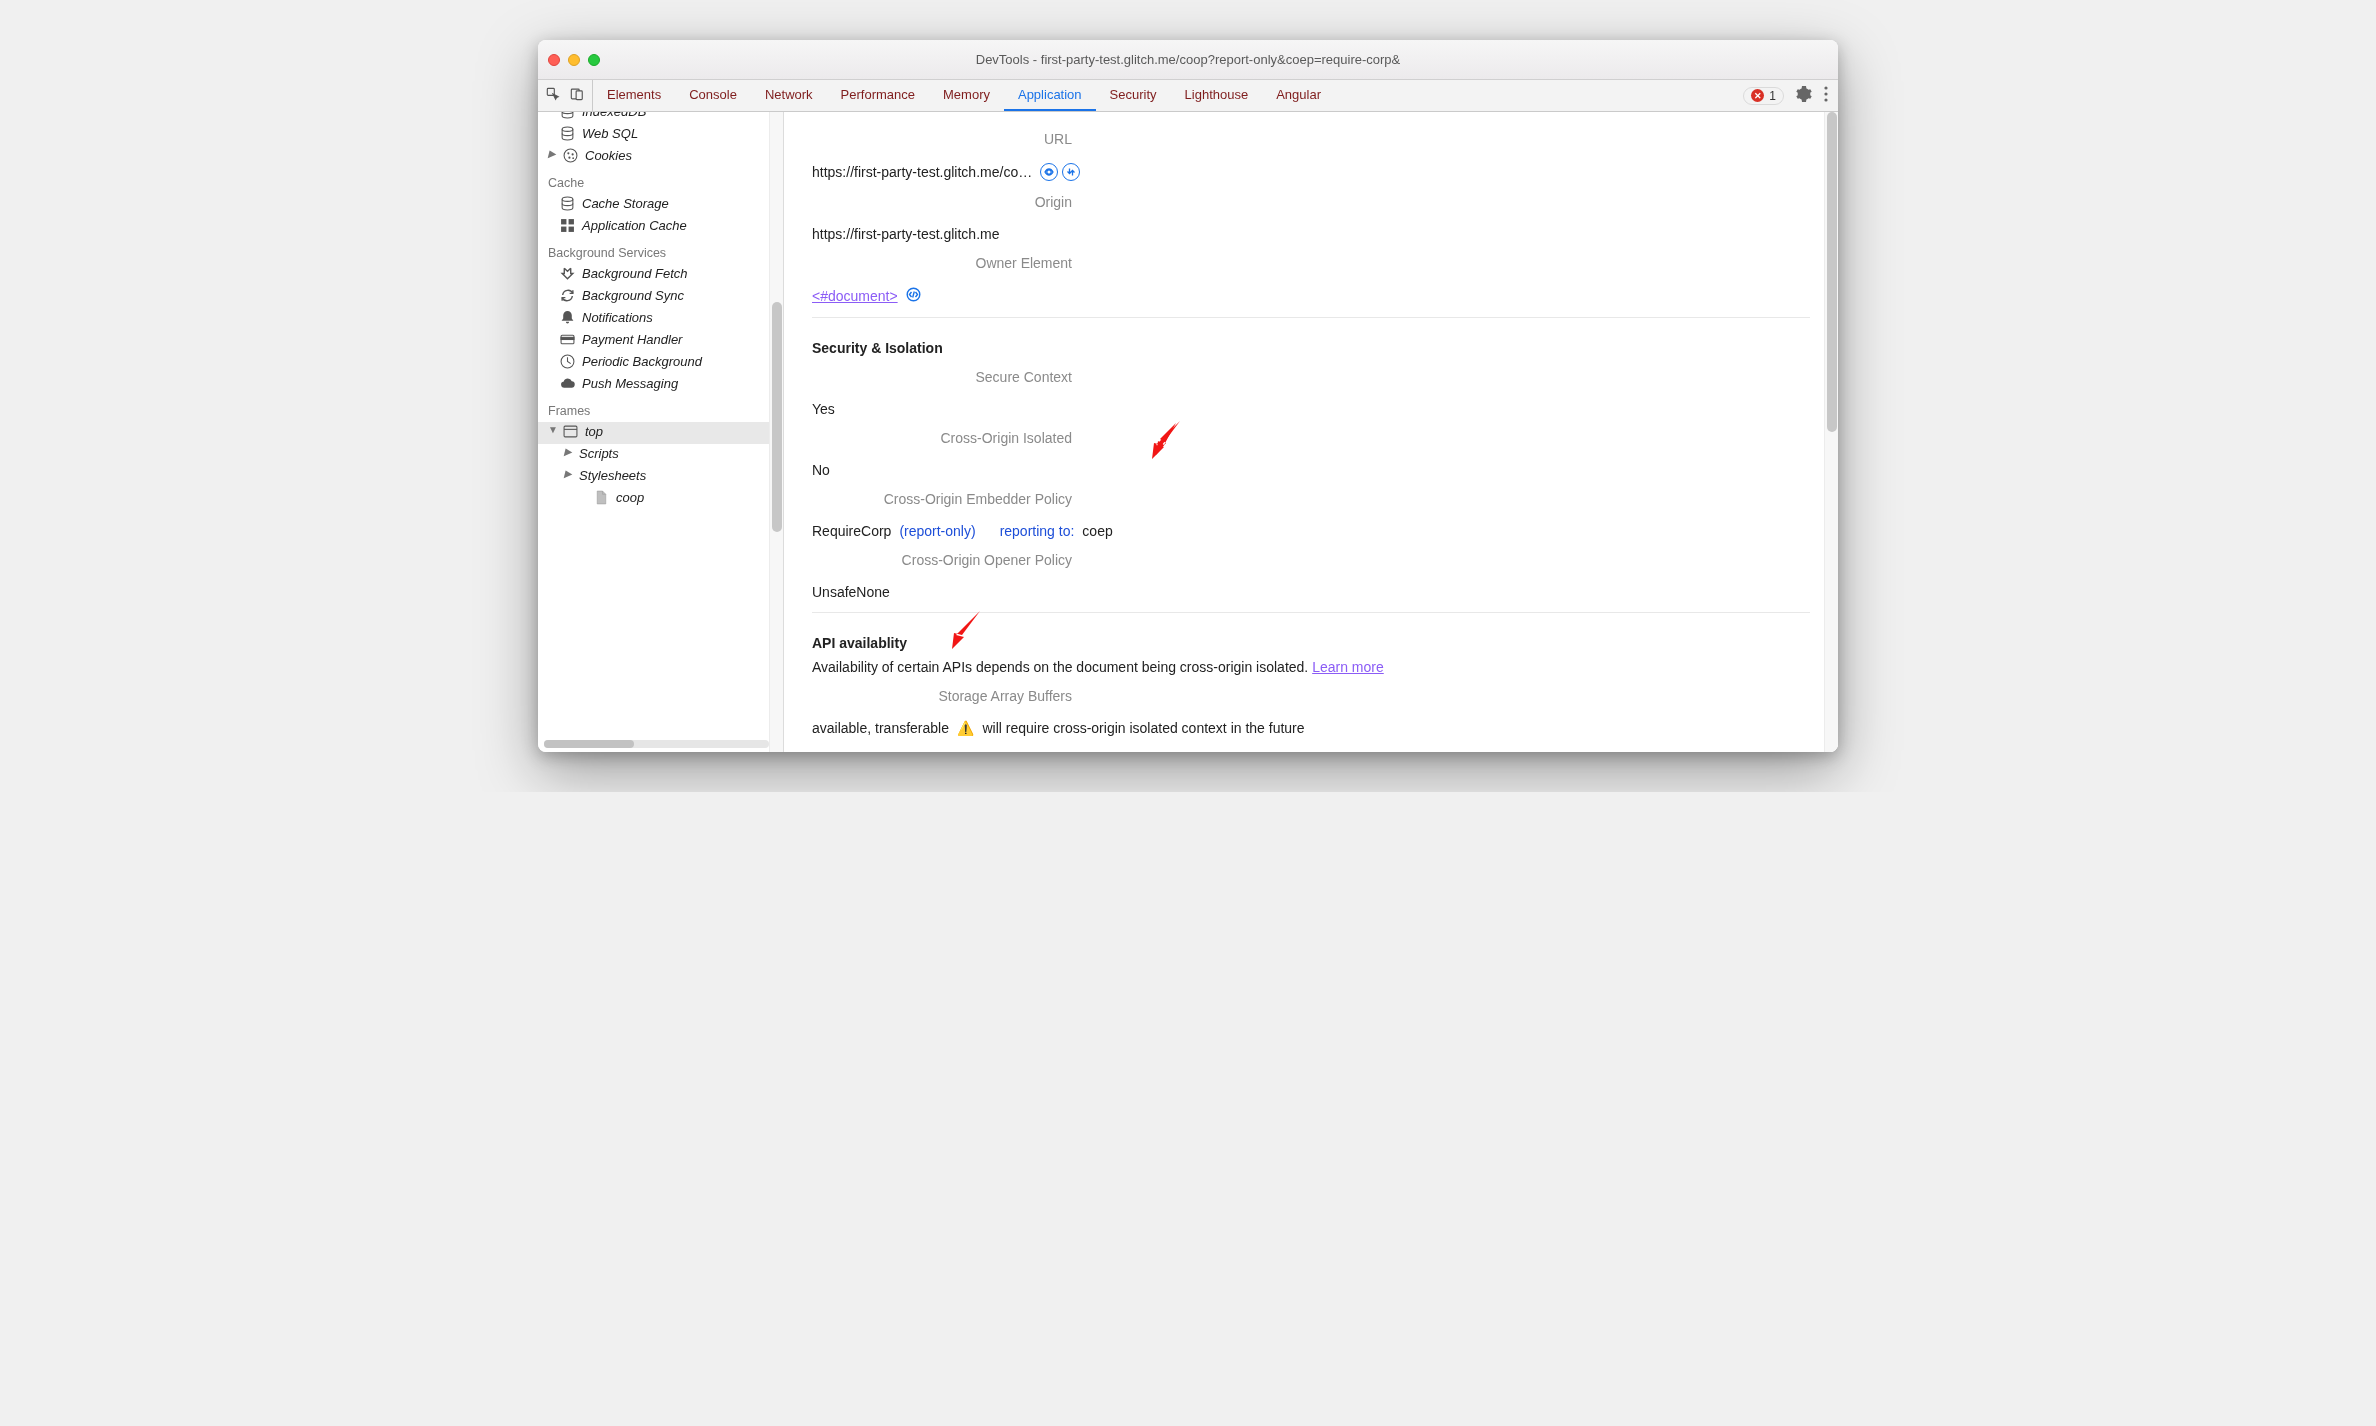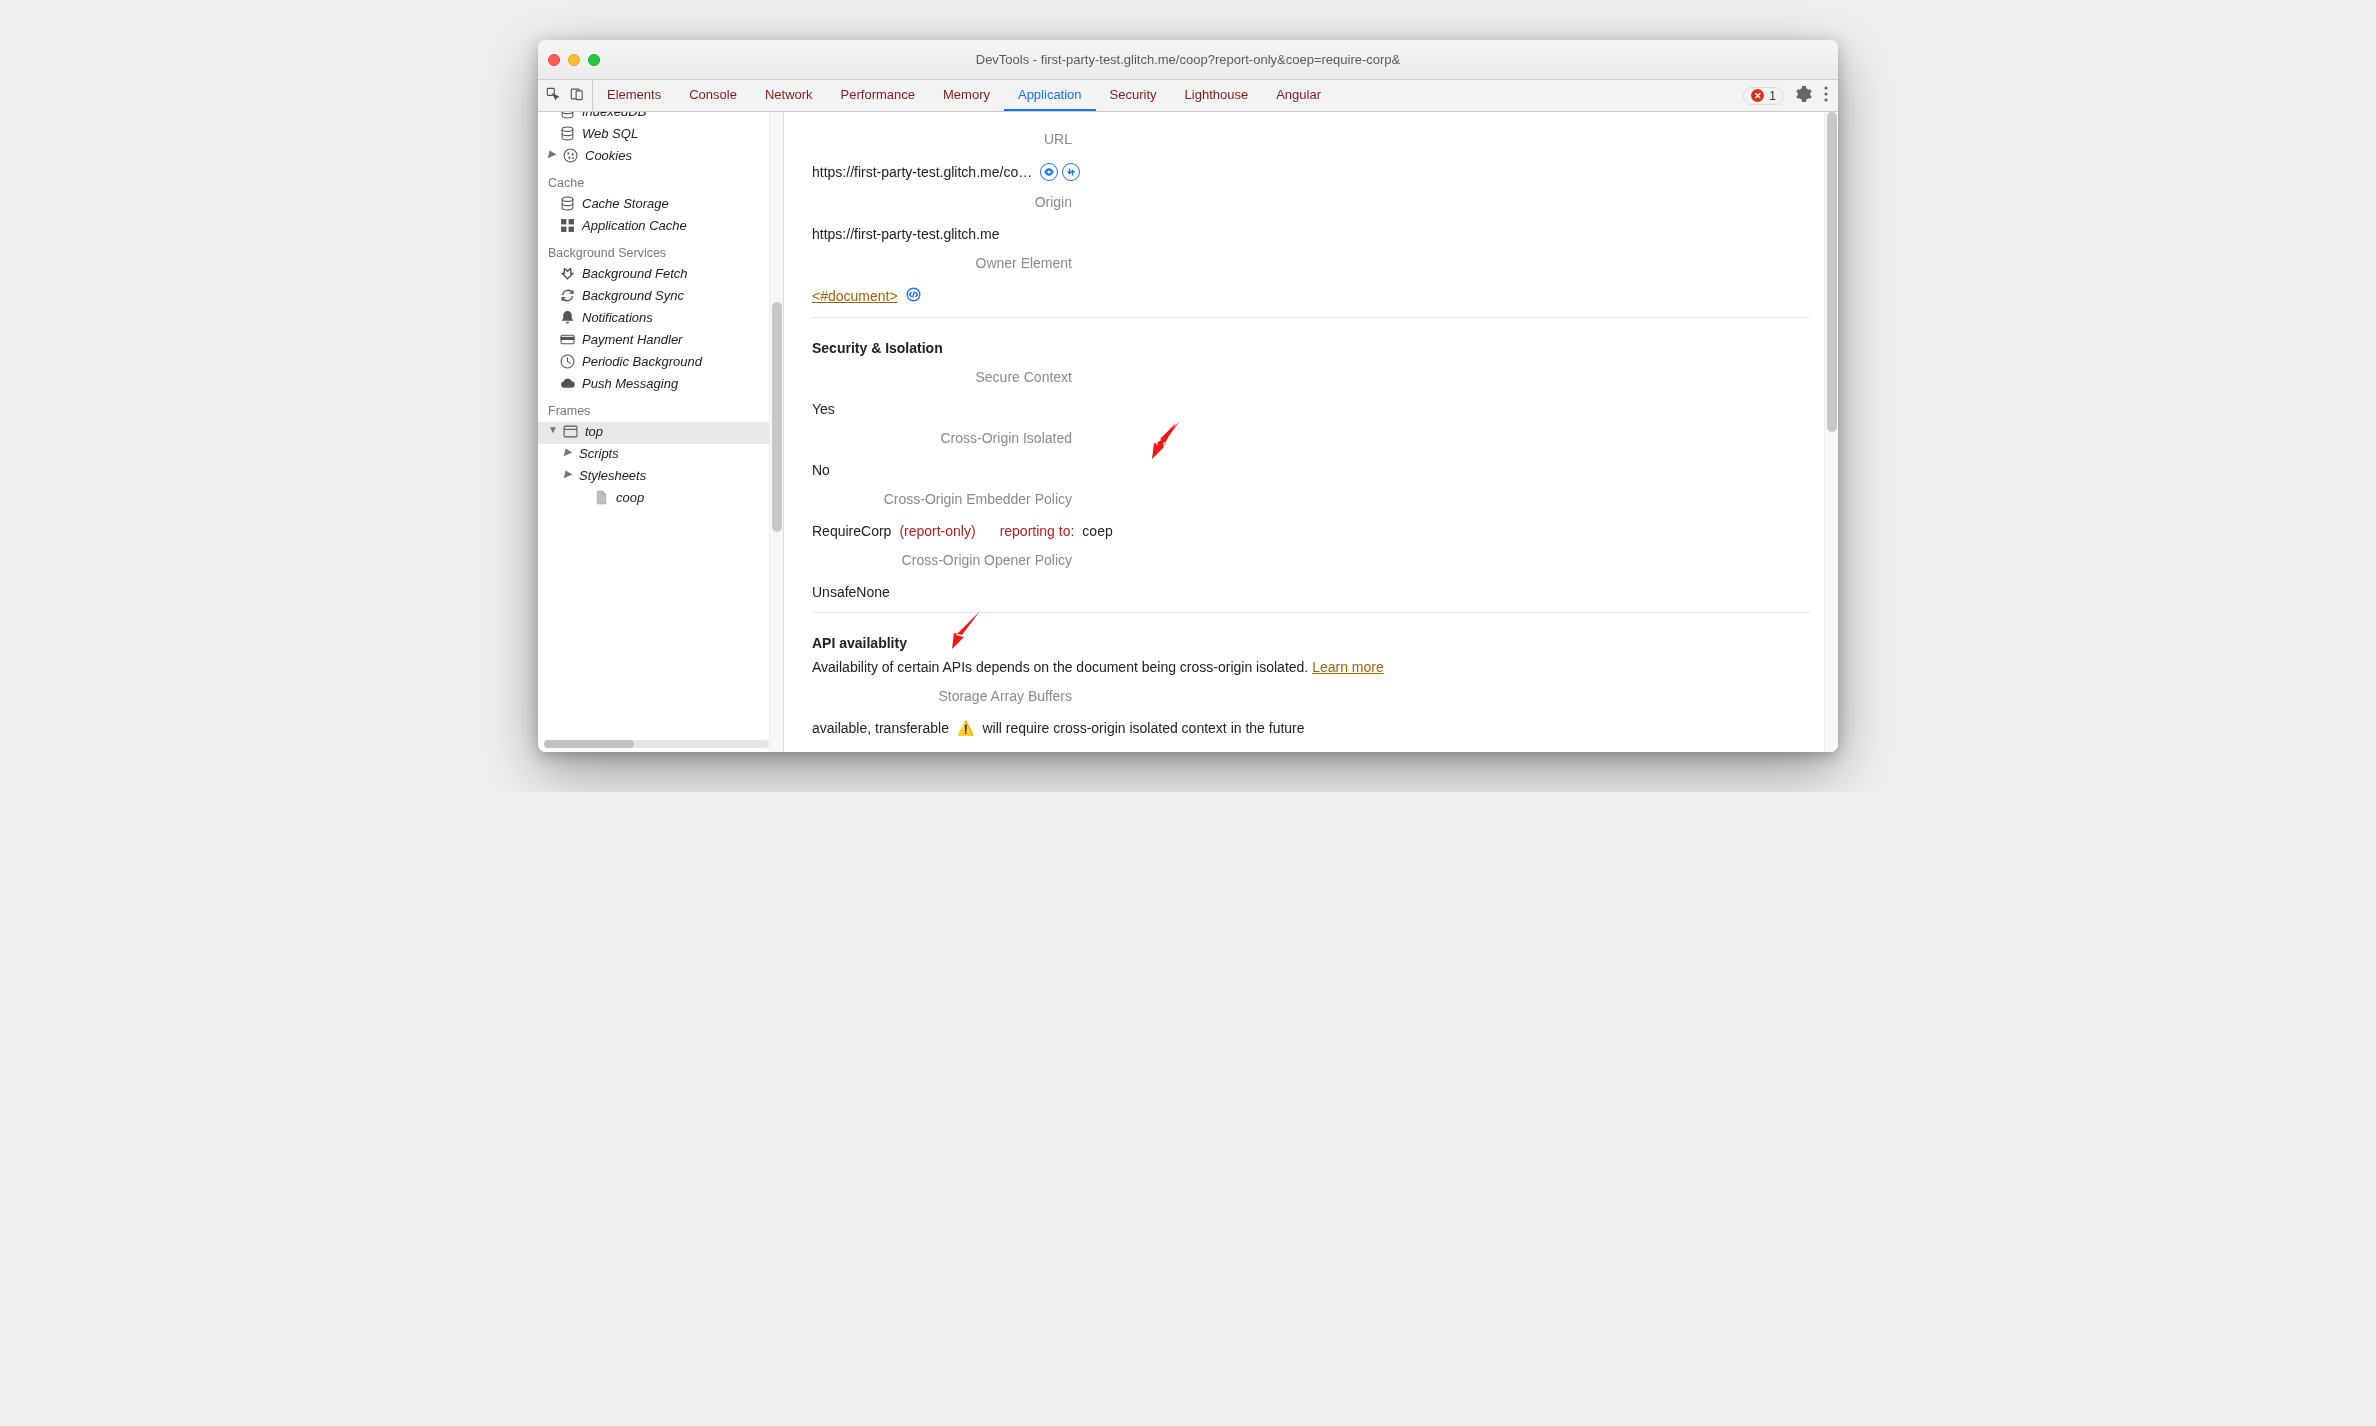--- a/index.html
+++ b/index.html
@@ -122,22 +122,22 @@
   .main .vscroll-rail{ }
   .main .vscroll-rail .thumb{ top:0; height:320px; }
 
   .kv { display:flex; gap:16px; margin: 12px 0; align-items:flex-start;flex-direction:column; }
   .kv .k { width: 260px; text-align:right; color:#8a8a8a; padding-top:1px;}
   .kv .v { flex:1; color:#222; display:flex; align-items:center; gap:8px; flex-wrap:wrap;}
   .section-head {
     font-weight:600; font-size:14px; margin: 22px 0 8px 0;
   }
   .divider { border-top:1px solid #e8e8e8; margin-top:6px; }
-  .link { color:#a16207; text-decoration:underline; cursor:pointer; }
-  .muted { color:#b91c1c; }
+  .link { color:#8b5cf6; text-decoration:underline; cursor:pointer; }
+  .muted { color:#1d4ed8; }
   .pill-icons { display:flex; gap:4px; }
   .circle-btn {
     width:18px;height:18px;border-radius:50%;
     border:1.6px solid #1a73e8; display:flex;align-items:center;justify-content:center;
     font-size:10px; color:#1a73e8;
   }
 
   .warn { color:#222; }
   .warn-icon { color:#f4b400; }
 

